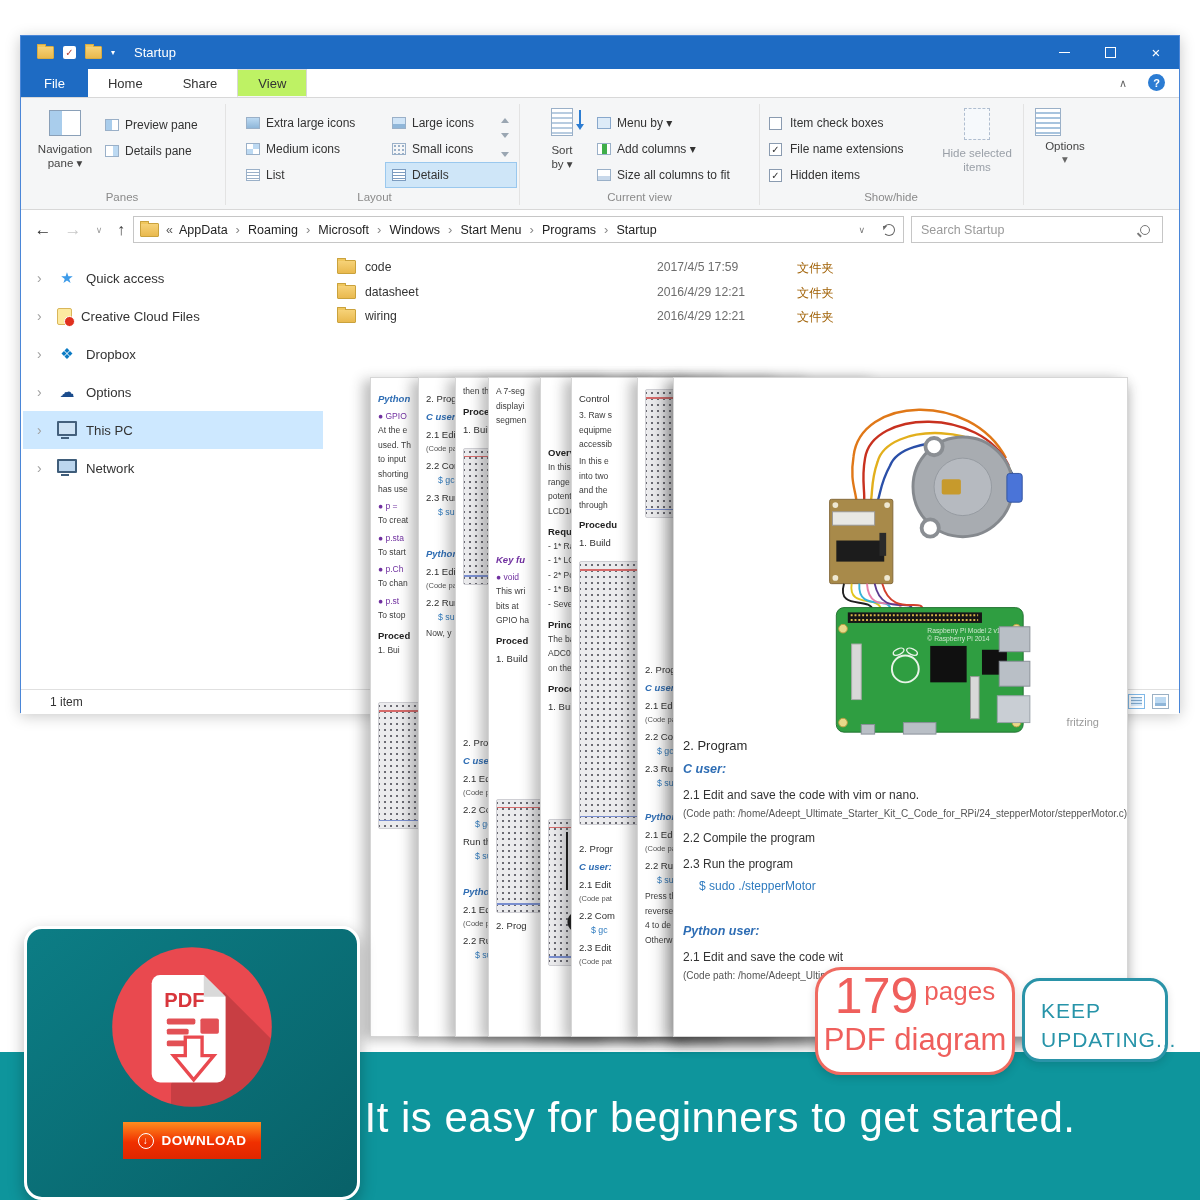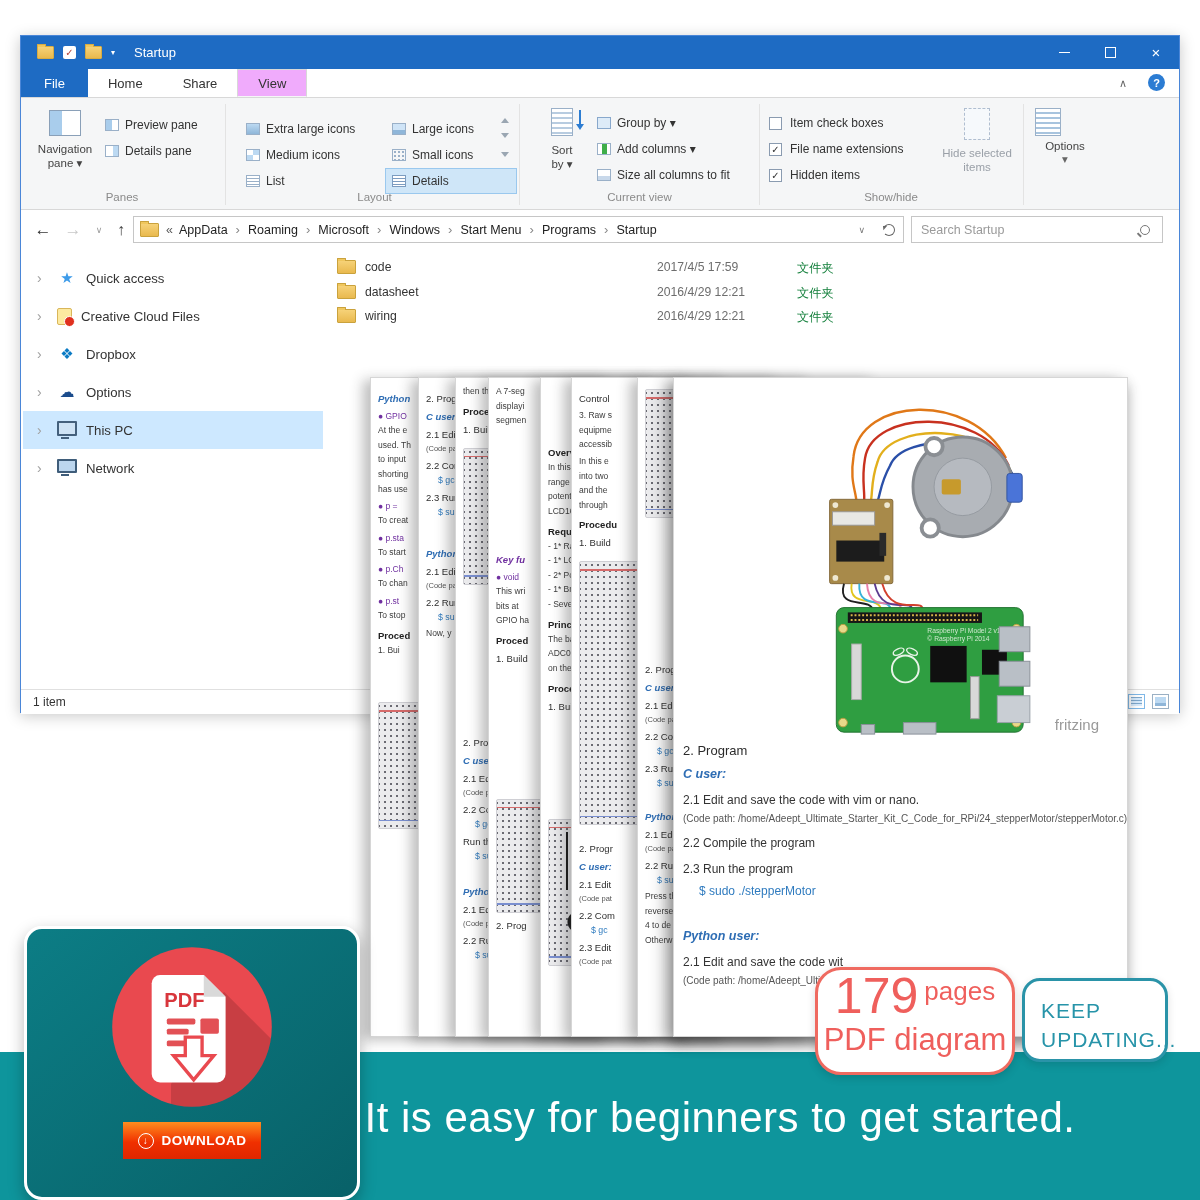--- a/index.html
+++ b/index.html
@@ -25,21 +25,21 @@
   .win-title{color:#fff;font-size:13px;margin-left:10px}
   .wcs{margin-left:auto;display:flex}
   .wc{width:46px;height:33px;display:flex;align-items:center;justify-content:center;color:#fff;font-size:15px}
   .wc-min::before{content:"";width:11px;height:1.5px;background:#fff}
   .wc-max::before{content:"";width:9px;height:9px;border:1.5px solid #fff}
 
   .tabrow{height:28px;background:#fff;border-bottom:1px solid #d8d8d8;position:relative;display:flex;align-items:flex-end}
   .tabs{display:flex;height:28px}
   .tab{padding:0 20px;font-size:13px;color:#333;display:flex;align-items:center;height:28px;box-sizing:border-box}
   .t-file{background:#1e6bc3;color:#fff;padding:0 23px}
-  .t-active{background:#f0abfc;border:1px solid #d8d8d8;border-bottom:1px solid #f5f6f7;margin-bottom:-1px}
+  .t-active{background:#bef264;border:1px solid #d8d8d8;border-bottom:1px solid #f5f6f7;margin-bottom:-1px}
   .collapse{position:absolute;right:52px;top:8px;color:#666;font-size:11px}
   .help{position:absolute;right:14px;top:5px;width:17px;height:17px;border-radius:50%;background:#2b7cd3;
         color:#fff;font-size:11px;font-weight:bold;display:flex;align-items:center;justify-content:center}
 
   .ribbon{position:relative;height:111px;background:#f5f6f7;border-bottom:1px solid #d8d8d8;font-size:12px;color:#333}
   .rg-label{position:absolute;top:93px;font-size:11.5px;color:#8a8a8a;text-align:center}
   .l-panes{left:0;width:202px}.l-layout{left:210px;width:287px}.l-cv{left:500px;width:237px}.l-sh{left:740px;width:260px}
   .rsep{position:absolute;top:6px;bottom:4px;width:1px;background:#e3e3e3}
   .s1{left:204px}.s2{left:498px}.s3{left:738px}.s4{left:1002px}
   .navpane-btn{position:absolute;left:10px;top:10px;width:68px;text-align:center}
@@ -53,21 +53,21 @@
   .mi-detpane{background:linear-gradient(90deg,#fff 7px,#bcd9f2 7px)}
   .mi-xl{background:linear-gradient(#bcd9f2,#8fb6d9)}
   .mi-lg{background:linear-gradient(#cfe4f7 60%,#8fb6d9 60%)}
   .mi-md{background:conic-gradient(#bcd9f2 0 25%,#fff 0 50%,#bcd9f2 0 75%,#fff 0)}
   .mi-sm{background:radial-gradient(#9ab0c8 1px,transparent 1.2px);background-size:4px 4px}
   .mi-list{background:repeating-linear-gradient(#fff 0 2px,#9ab0c8 2px 3px)}
   .mi-details{background:repeating-linear-gradient(#fff 0 2px,#7c9cc0 2px 3px);border-color:#7c9cc0}
   .mi-group{border-color:#88a8cc;background:#ddebf8}
   .mi-cols{background:linear-gradient(90deg,#fff 4px,#3fae49 4px 9px,#fff 9px)}
   .mi-size{background:linear-gradient(#fff 6px,#c8d8ea 6px)}
-  .layout-grid{position:absolute;left:218px;top:18px;display:grid;grid-template-columns:146px 132px;grid-auto-rows:26px}
+  .layout-grid{position:absolute;left:218px;top:12px;display:grid;grid-template-columns:146px 132px;grid-auto-rows:26px}
   .li{display:flex;align-items:center;gap:6px;padding:0 6px;border:1px solid transparent;box-sizing:border-box}
   .li.sel{background:#cfe6f8;border-color:#9ac8ee}
   .lscroll{position:absolute;left:480px;top:14px;display:flex;flex-direction:column;gap:6px;align-items:center}
   .lsa{width:0;height:0;border:4px solid transparent}
   .lsa.up{border-bottom:5px solid #9aa6b2;margin-top:2px}
   .lsa.dn{border-top:5px solid #9aa6b2;margin-top:4px}
   .lsa.more{border-top:5px solid #9aa6b2;margin-top:4px;box-shadow:0 -7px 0 -5px #9aa6b2}
   .sortby-btn{position:absolute;left:512px;top:10px;width:58px;text-align:center}
   .ic-sort{width:20px;height:26px;border:1px solid #9ab0c8;background:repeating-linear-gradient(#fff 0 3px,#b8cce0 3px 5px);
            display:inline-block;position:relative;margin-bottom:4px}
@@ -138,25 +138,25 @@
   .frow{height:24.5px;display:flex;font-size:12.2px}
   .fic{flex:none;margin-right:9px}
   .ic-folder{width:17px;height:12px;background:linear-gradient(#f6d278,#e9b94e);border:1px solid #caa23c;
              border-radius:1px;position:relative;flex:none}
   .ic-folder::before{content:"";position:absolute;top:-3px;left:-1px;width:7px;height:2px;background:#f0c75e;
              border:1px solid #caa23c;border-bottom:none;border-radius:1px 1px 0 0}
   .ic-pdf{width:14px;height:16px;background:#e03c32;border-radius:2px;position:relative;flex:none}
   .ic-pdf::after{content:"PDF";position:absolute;left:0;right:0;top:5px;color:#fff;font-size:5.5px;font-weight:bold;text-align:center}
   .fname{width:292px;color:#333;overflow:hidden;white-space:nowrap}
   .fdate{width:140px;color:#6d6d6d}
-  .ftype{width:150px;color:#15803d}
+  .ftype{width:150px;color:#a16207}
   .fsize{width:55px;color:#6d6d6d;text-align:right}
   .statusbar{position:absolute;left:0;top:653px;width:1158px;height:24px;border-top:1px solid #e0e0e0;display:flex;
              align-items:center;font-size:12px;color:#333;background:#fff}
-  .scount{margin-left:12px}
+  .scount{margin-left:29px}
   .sv{position:absolute;width:17px;height:15px;box-sizing:border-box;top:4px}
   .sv-details{right:34px;border:1px solid #7fb8e8;background:#d6eafc repeating-linear-gradient(#d6eafc 0 2px,#7fa8cc 2px 3px);
               background-clip:content-box;padding:2px}
   .sv-thumb{right:10px;border:1px solid #9ab0c4;background:#fff linear-gradient(#bcd9f2 60%,#8fb6d9 60%);
             background-clip:content-box;padding:2px}
 
   
   .pdfpage{position:absolute;top:377px;height:660px;background:#fff;border:1px solid #d6d6d6;
            box-shadow:-7px 3px 12px rgba(40,40,40,.3);padding:8px 7px;box-sizing:border-box;overflow:hidden;z-index:10}
   .p1{left:370px;width:240px;z-index:10}.p2{left:418px;width:240px;z-index:11}.p3{left:455px;width:240px;z-index:12}
@@ -176,21 +176,21 @@
   .bboard{width:210px;background:#ebebed;border:1px solid #cfcfd4;border-radius:2px;position:relative;margin:3px 0;
           background-image:radial-gradient(circle,#6a6a72 .8px,transparent 1px);background-size:6px 6px;background-position:3px 12px}
   .bboard::before{content:"";position:absolute;left:0;right:0;top:7px;height:1.5px;background:#d66a6a}
   .bboard::after{content:"";position:absolute;left:0;right:0;bottom:7px;height:1.5px;background:#7a8fd0}
   .bboard.pot{background-image:radial-gradient(circle at 26px 62%,#1c1c1c 0 10px,transparent 11px),
       linear-gradient(90deg,transparent 14px,#1a1a1a 14px 16px,transparent 16px 22px,#c23 22px 24px,transparent 24px),
       radial-gradient(circle,#6a6a72 .8px,transparent 1px);
       background-size:100% 100%,100% 40%,6px 6px;background-repeat:no-repeat,no-repeat,repeat}
   .m-heading{font-size:13px;color:#222;margin:2px 0 4px}
   .circuit{display:block;width:436px;height:352px}
-  .fritz{margin-top:-24px;text-align:right;padding-right:18px;color:#9a9a9a;font-size:15px}
+  .fritz{margin-top:-24px;text-align:right;padding-right:18px;color:#9a9a9a;font-size:11px}
   .mse{font-size:13px;color:#2b2b2b;margin:10px 0 9px}
   .mcu{font-size:12.5px;font-weight:bold;font-style:italic;color:#2e6db4;margin:8px 0 9px}
   .mbo{font-size:12px;color:#333;margin:12px 0 8px}
   .mpa{font-size:10px;color:#555;margin:-2px 0 8px}
   .mco{font-size:12px;color:#2f7bbf;padding-left:16px;margin:0 0 9px}
 
   
   .badge-pages{position:absolute;left:815px;top:967px;width:200px;height:108px;background:#fff;border:3px solid #ef6a60;
       border-radius:26px;z-index:30;box-shadow:0 3px 8px rgba(0,0,0,.15);color:#ef5f5c;text-align:center;box-sizing:border-box}
   .bp-big{font-size:50px;line-height:52px;vertical-align:middle}
@@ -310,21 +310,21 @@
 
       <div class="sortby-btn">
         <span class="ic-sort"></span>
         <span class="sbl1">Sort</span>
         <span class="sbl2">by ▾</span>
       </div>
       <div class="cv-items">
 
           <div class="cv-btn">
             <span class="mini mi-group"></span>
-            <span>Group by ▾</span>
+            <span>Menu by ▾</span>
           </div>
 
           <div class="cv-btn">
             <span class="mini mi-cols"></span>
             <span>Add columns ▾</span>
           </div>
 
           <div class="cv-btn">
             <span class="mini mi-size"></span>
             <span>Size all columns to fit</span>

